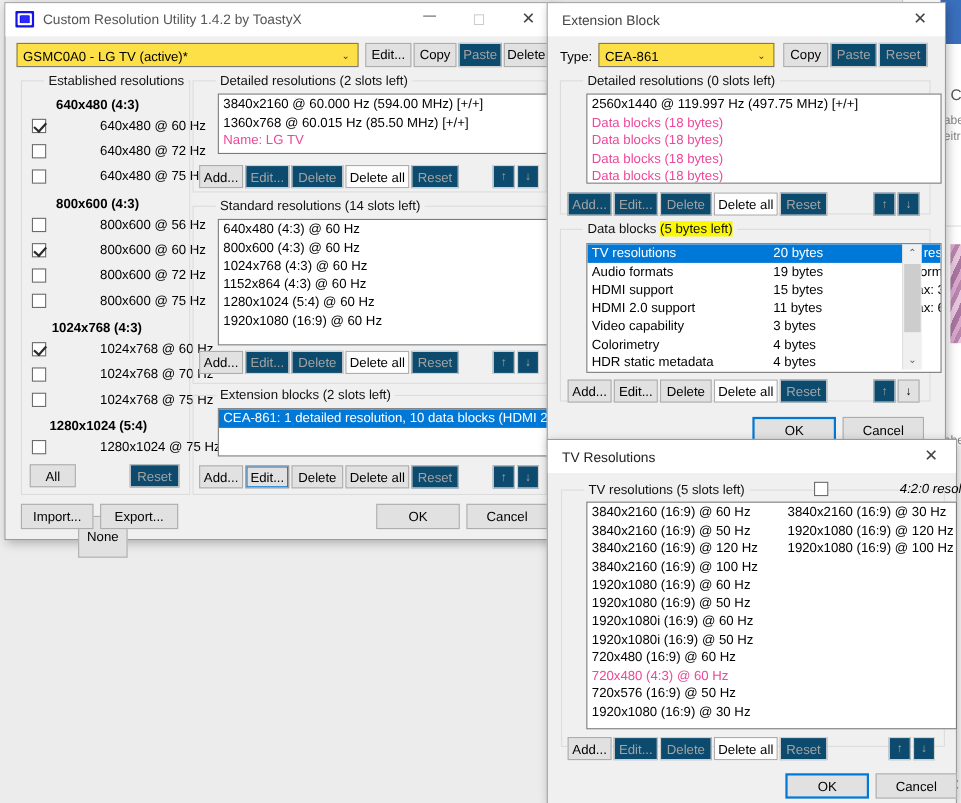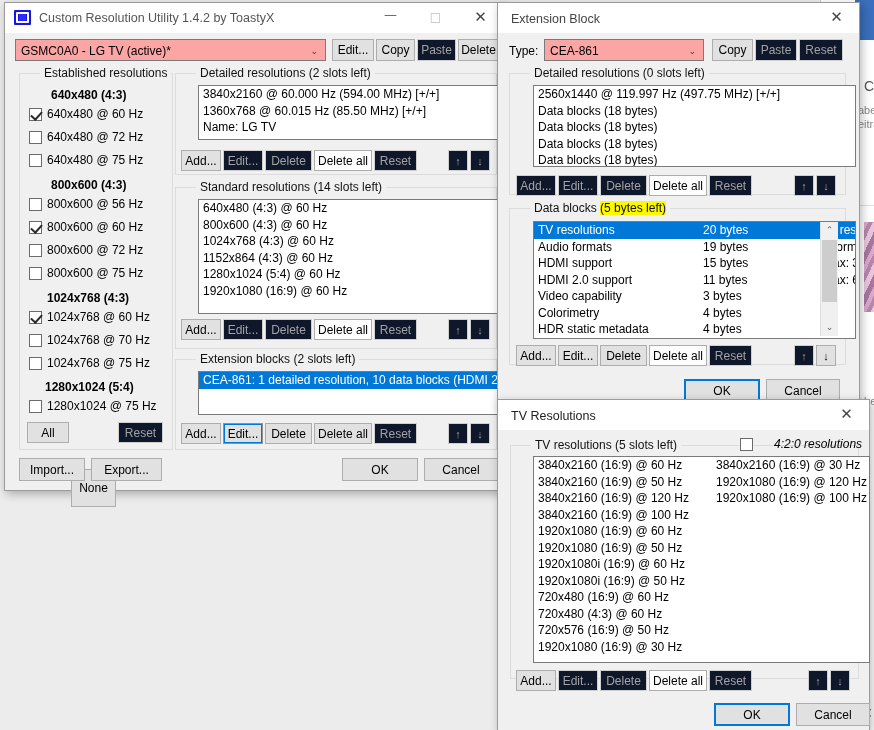--- a/index.html
+++ b/index.html
@@ -43,39 +43,39 @@
   .sysbtn.max span{font-size:12px;color:#bdbdbd;top:7px;}
   .sysbtn.close span{font-size:15px;color:#444;}
 
   
   .group{position:absolute;border:1px solid #dcdcdc;}
   .group > .glabel{position:absolute;top:-8px;left:8px;background:#f0f0f0;padding:0 4px;font-size:12px;color:#111;white-space:nowrap;margin-left:12px;}
   .hl{background:#fcf803;}
 
   .listbox{position:absolute;background:#fff;border:1px solid #7a7a7a;overflow:hidden;margin-left:17px;}
   .listbox .row{padding:0 4px;font-size:12px;line-height:16.5px;white-space:nowrap;color:#000;}
-  .listbox .row.dim{color:#000000;}
+  .listbox .row.dim{color:#ec4899;}
   .listbox .row.sel{background:#0078d7;color:#fff;}
 
   .btn{position:absolute;background:#e1e1e1;border:1px solid #adadad;font-size:12px;color:#000;
        display:flex;align-items:center;justify-content:center;text-align:center;
        font-family:"Liberation Sans",sans-serif;cursor:default;box-sizing:border-box;}
-  .btn.dis{color:#a3a3a3;border-color:#cfcfcf;background:#0f172a;}
+  .btn.dis{color:#a3a3a3;border-color:#cfcfcf;background:#0c4a6e;}
   .btn.focus{border:1px solid #919191;box-shadow:0 0 0 1px #0078d7 inset;}
   .btn.defbtn{background:#e1e1e1;border:2px solid #0078d7;}
   .btn.white{background:#fdfdfd;border:1px solid #adadad;}
   .btn.arrow{font-size:11px;}
 
-  .combo{position:absolute;background:#fca5a5;border:1px solid #7a7a7a;box-sizing:border-box;}
+  .combo{position:absolute;background:#fde047;border:1px solid #7a7a7a;box-sizing:border-box;}
   .combo .cval{position:absolute;left:5px;top:4px;font-size:12px;white-space:nowrap;}
   .combo .carrow{position:absolute;right:7px;top:6px;font-size:9px;color:#3c3c3c;}
 
   .chk{position:absolute;width:13px;height:13px;background:#fff;border:1px solid #6b6b6b;box-sizing:border-box;}
   .chk.on::after{content:"";position:absolute;left:3px;top:0px;width:5px;height:9px;border:solid #2b2b2b;border-width:0 2px 2px 0;transform:rotate(42deg);}
-  .chklabel{position:absolute;font-size:12px;white-space:nowrap;}
+  .chklabel{position:absolute;font-size:12px;white-space:nowrap;margin-left:44px;}
   .grphead{position:absolute;font-size:12px;font-weight:bold;white-space:nowrap;}
 
   .scrollbar{position:absolute;width:17px;background:#f0f0f0;border-left:1px solid #dfdfdf;}
   .scrollbar .sb-up,.scrollbar .sb-dn{position:absolute;left:0;width:17px;height:17px;text-align:center;font-size:9px;color:#606060;line-height:17px;}
   .scrollbar .sb-up{top:0;}
   .scrollbar .sb-dn{bottom:0;}
   .scrollbar .sb-thumb{position:absolute;left:1px;width:15px;background:#cdcdcd;}
 </style>
 </head>
 <body>

